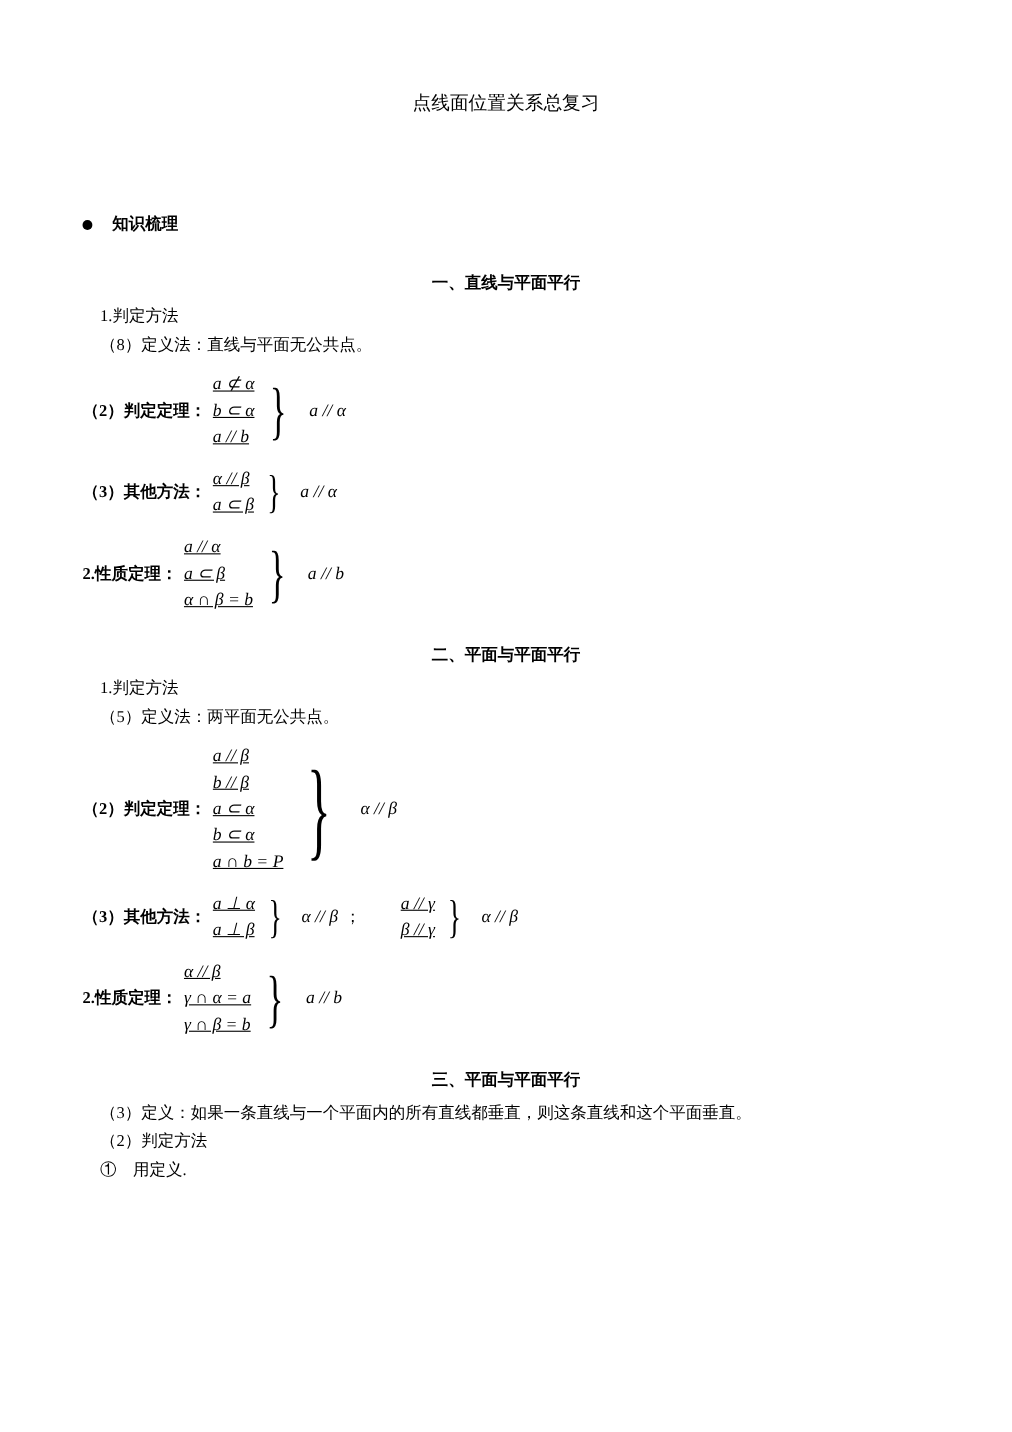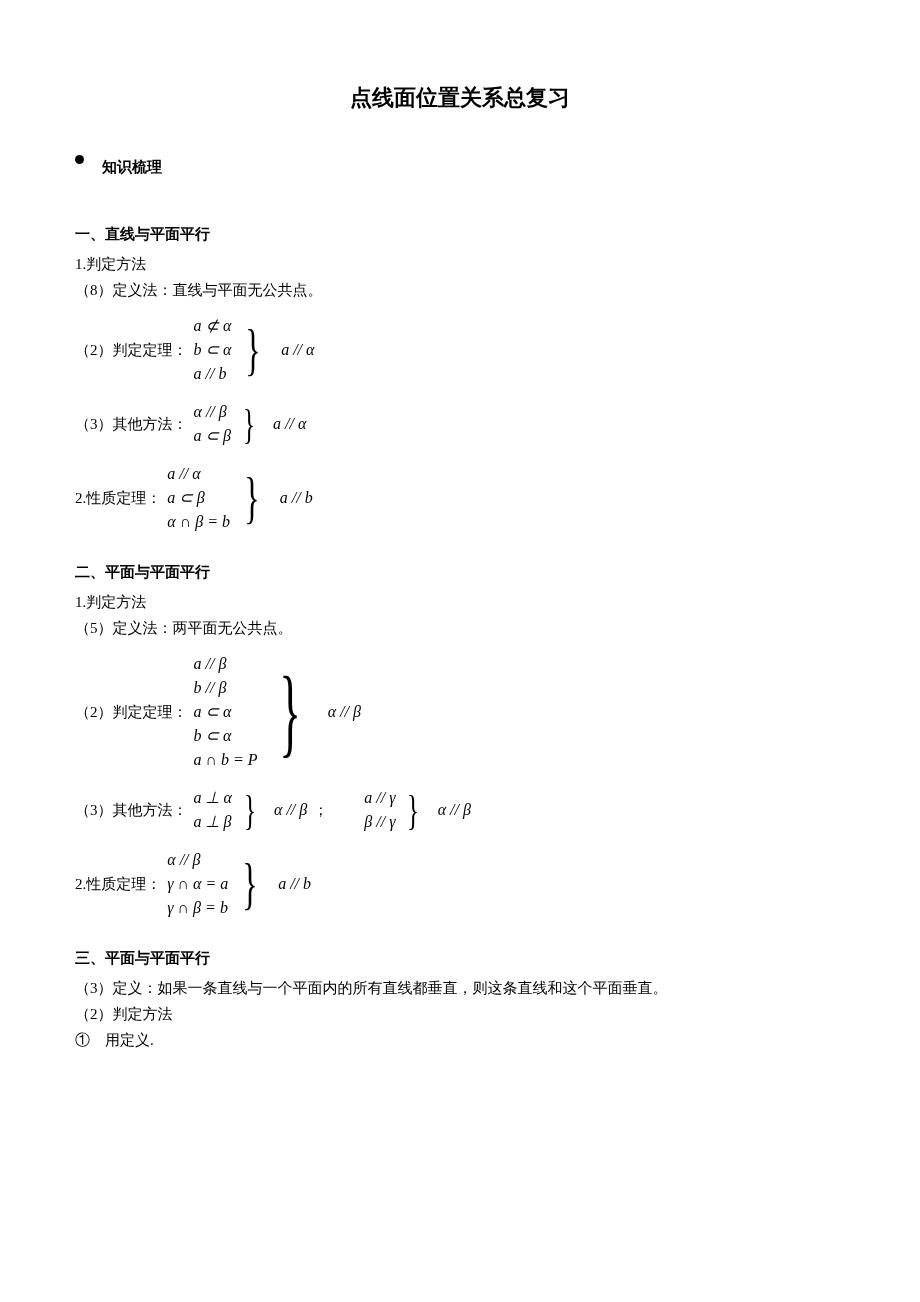--- a/index.html
+++ b/index.html
@@ -8,80 +8,83 @@
       font-family: "SimSun", "宋体", serif;
       font-size: 15px;
       color: #000;
       line-height: 1.6;
       background: #fff;
       width: 920px;
       box-sizing: border-box;
     }
     .title {
       text-align: center;
-      font-size: 22px;
-      font-weight: bold;
-      margin-bottom: 40px;
+      font-size: 17px;
+      font-weight: normal;
+      margin-bottom: 85px;
     }
     .bullet-section {
-      margin-bottom: 43px;
+      margin-bottom: 30px;
       display: flex;
-      align-items: flex-start;
+      align-items: center;
       gap: 18px;
     }
     .bullet {
       width: 9px;
       height: 9px;
       background: #000;
       border-radius: 50%;
       display: inline-block;
     }
     .bold {
       font-weight: bold;
     }
     .section-heading {
       font-weight: bold;
       margin-top: 26px;
       margin-bottom: 6px;
+      text-align: center;
     }
     .line {
-      margin: 2px 0;
+      margin: 2px 16px;
     }
     .math-row {
       display: flex;
       align-items: center;
       margin: 12px 0 14px 0;
       gap: 6px;
     }
     .premise-stack {
       display: inline-flex;
       flex-direction: column;
       font-style: italic;
       line-height: 1.5;
       font-family: "Times New Roman", serif;
       font-size: 16px;
       padding-right: 4px;
+      text-decoration: underline;
     }
     .brace {
       font-family: "Times New Roman", serif;
       display: inline-block;
       transform-origin: center;
       margin: 0 4px 0 -2px;
     }
     .brace-2 { font-size: 42px; line-height: 42px; transform: scaleX(0.6); }
     .brace-3 { font-size: 58px; line-height: 58px; transform: scaleX(0.55); }
     .brace-5 { font-size: 100px; line-height: 100px; transform: scaleX(0.45); }
     .conclusion {
       font-style: italic;
       font-family: "Times New Roman", serif;
       font-size: 16px;
       margin-left: 4px;
     }
     .math-label {
       white-space: nowrap;
+      font-weight: bold;
     }
     .inline-gap {
       display: inline-block;
       width: 24px;
     }
   </style>
 </head>
 <body>
 
 <div class="title">点线面位置关系总复习</div>

